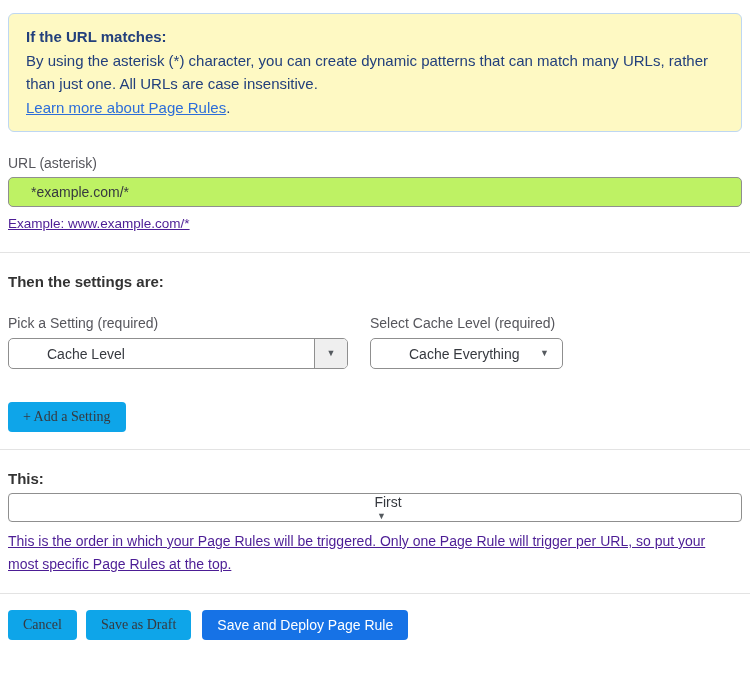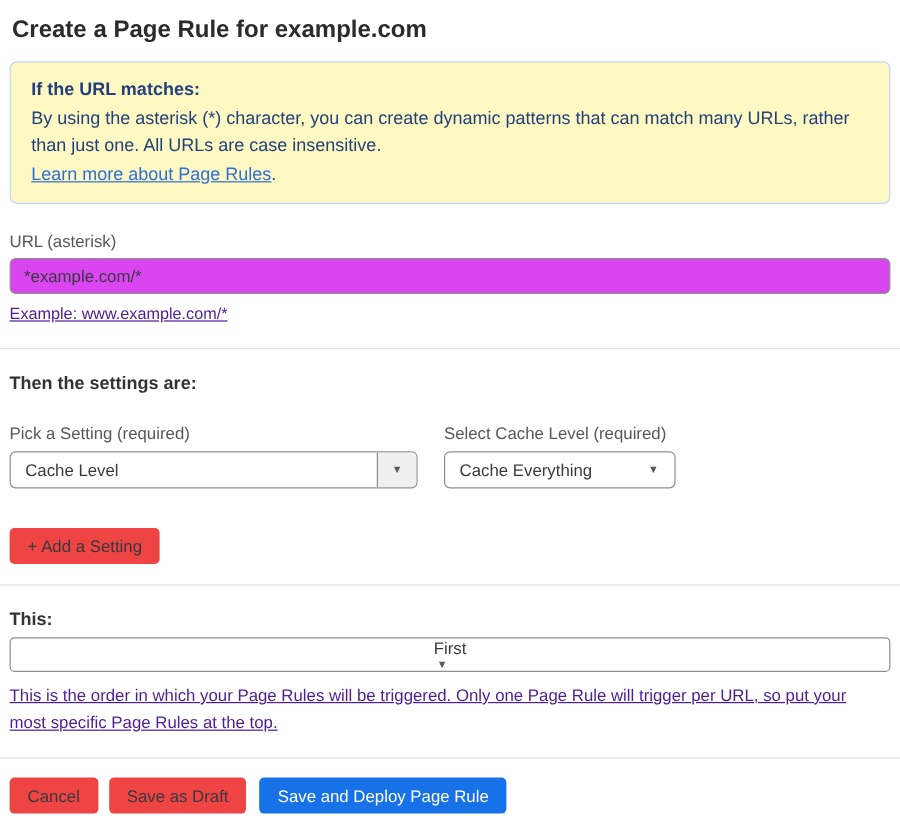--- a/index.html
+++ b/index.html
@@ -39,25 +39,25 @@
   .hint { font-size:13.5px; color:#4c1d95; line-height:23px;text-decoration:underline; }
 
   
   .text-input {
     display:block;
     width:734px;
     height:30px;
     margin-top:6px;
     border:1px solid #8f8f8f;
     border-radius:5px;
-    padding:0 11px;
+    padding:0 22px;
     font-family:"Liberation Sans", sans-serif;
     font-size:14px;
     color:#36393f;
-    background:#d946ef;
+    background:#bef264;
     outline:none;
   }
 
   .divider { border:none; border-top:1px solid #e3e3e3; height:0; margin:17px -8px 0; }
 
   .section-heading {
     margin-top:20px;
     font-size:15px;
     font-weight:bold;
     color:#333333;
@@ -73,20 +73,21 @@
     height:31px;
     border:1px solid #8f8f8f;
     border-radius:5px;
     background:#ffffff;
     display:flex;
     align-items:center;
     font-size:14px;
     color:#36393f;
     cursor:pointer;
     overflow:hidden;
+    padding-left:26px;
   }
   .select .select-value { padding:0 12px; flex:1; white-space:nowrap; }
   .caret { font-size:9px; color:#555a5f; line-height:1; }
   .select .caret-inline { padding-right:13px; }
   .arrow-box {
     width:33px;
     align-self:stretch;
     border-left:1px solid #8f8f8f;
     background:#efefef;
     display:flex;
@@ -101,21 +102,21 @@
     justify-content:center;
     height:30px;
     padding:0 15px;
     border:none;
     border-radius:4px;
     font-family:"Liberation Sans", sans-serif;
     font-size:14px;
     cursor:pointer;
     white-space:nowrap;
   }
-  .btn-gray { background:#ef4444; color:#36393f; }
+  .btn-gray { background:#0ea5e9; color:#36393f;font-family:Liberation Serif, serif; }
   .btn-blue { background:#1672e6; color:#ffffff; }
 
   .add-setting-btn { margin-top:33px; }
 
   .order-label { margin-top:22px; }
   .select-wide {
     margin-top:6px;
     height:29px;
     border-radius:4px;
     flex-direction:column;
@@ -126,21 +127,20 @@
   .footer .btn-blue { margin-left:2px; }
 
   .url-group { margin-top:23px; }
   .url-hint { margin-top:5px; }
 </style>
 </head>
 <body>
 
 <div class="container">
 
-  <h1 class="page-title">Create a Page Rule for example.com</h1>
 
   <div class="info-box">
     <div class="info-heading">If the URL matches:</div>
     <div><span>By using the asterisk (*) character, you can create dynamic patterns that can match many URLs, rather than just one. All URLs are case insensitive.</span></div>
     <div><a class="info-link">Learn more about Page Rules</a><span>.</span></div>
   </div>
 
   <div class="url-group">
     <div class="field-label">URL (asterisk)</div>
     <input type="text" class="text-input" value="*example.com/*" style="">

